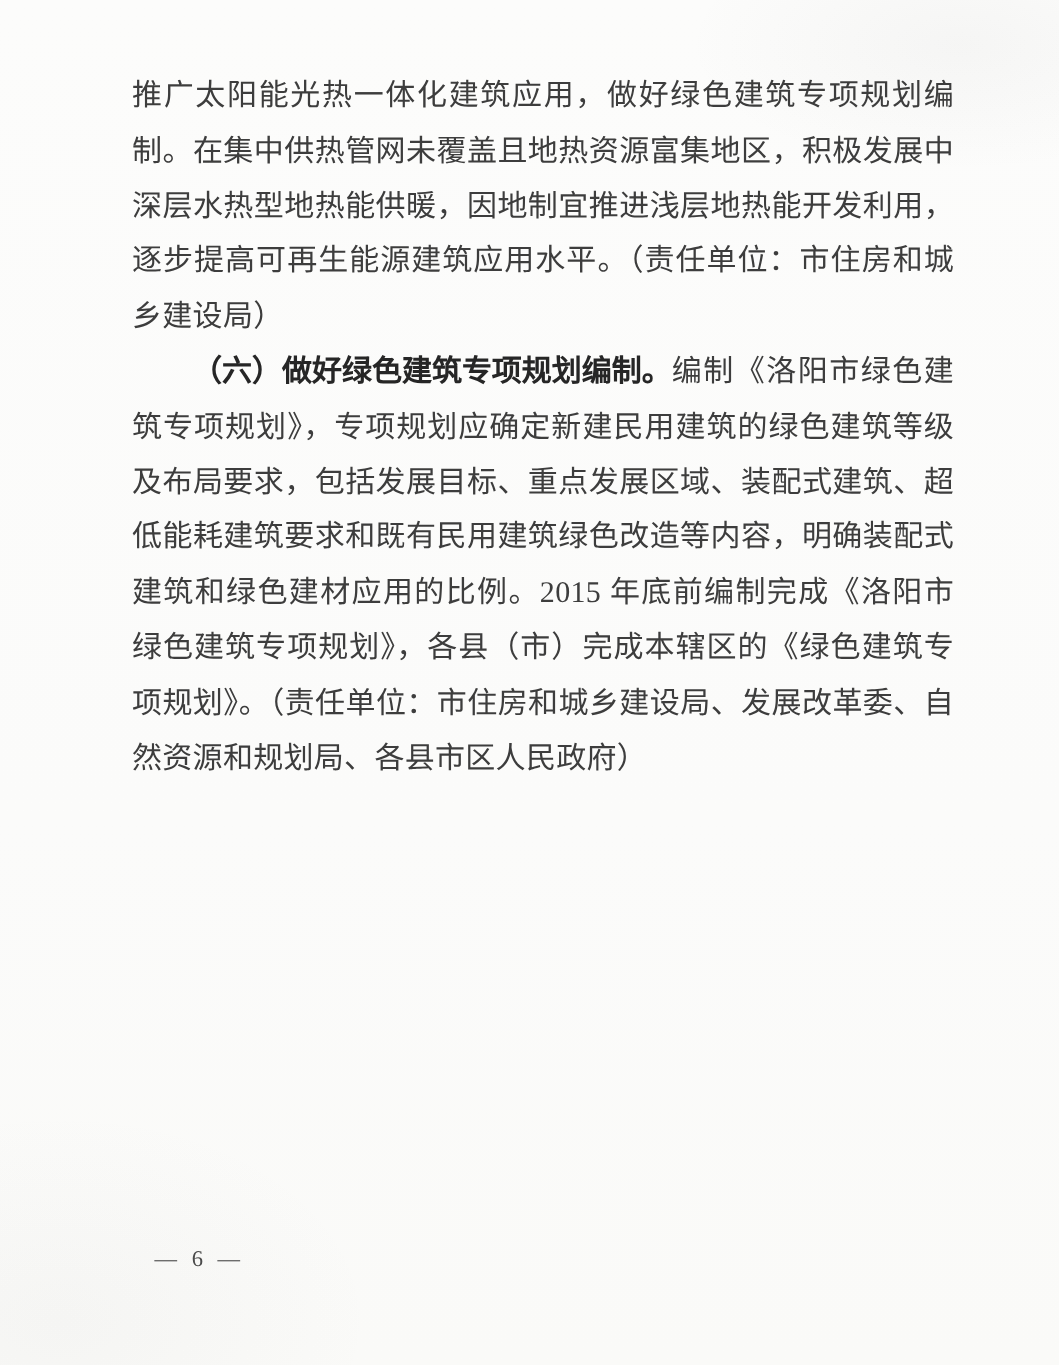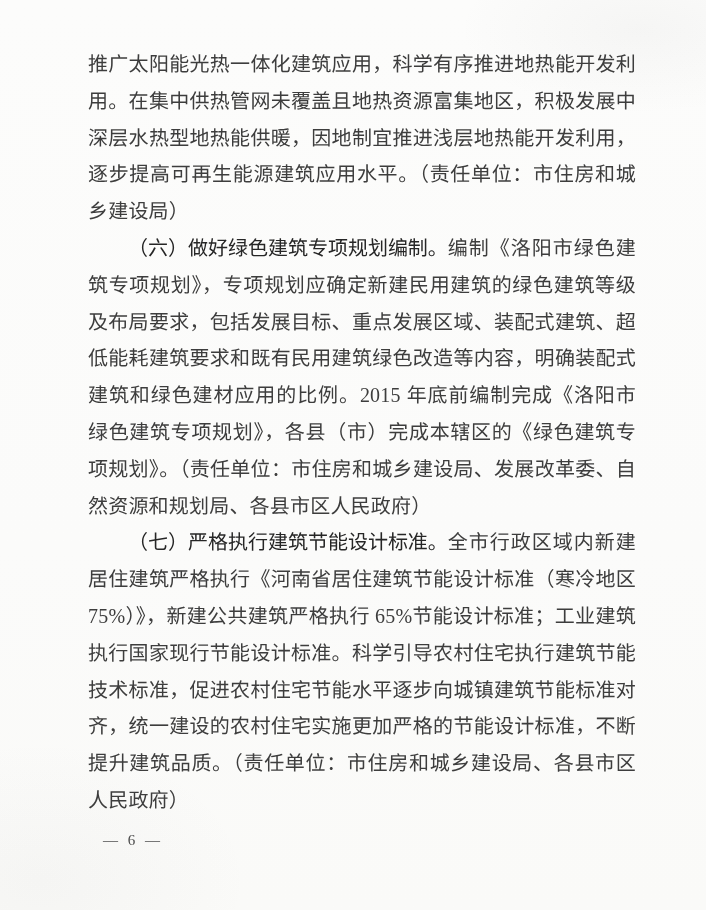--- a/index.html
+++ b/index.html
@@ -35,43 +35,42 @@
   }
   .para {
     margin: 0;
     padding: 0;
     text-indent: 2em;
   }
   .para.continuation {
     text-indent: 0;
   }
   .lead {
-    font-weight: 400;
+    font-weight: 700;
     color: #262626;
     letter-spacing: -0.8px;
   }
   .page-number {
     position: absolute;
     left: 103px;
     top: 832px;
     font-size: 15px;
     color: #4b4b4b;
     letter-spacing: 3px;
     font-family: "Liberation Serif", "DejaVu Serif", serif;
   }
 </style>
 </head>
 <body>
 
 <div class="page">
   <div class="content">
 
-    <p class="para continuation"><span>推广太阳能光热一体化建筑应用，科学有序推进地热能开发利用。在集中供热管网未覆盖且地热资源富集地区，积极发展中深层水热型地热能供暖，因地制宜推进浅层地热能开发利用，逐步提高可再生能源建筑应用水平。（责任单位：市住房和城乡建设局）</span></p>
+    <p class="para continuation"><span>推广太阳能光热一体化建筑应用，做好绿色建筑专项规划编制。在集中供热管网未覆盖且地热资源富集地区，积极发展中深层水热型地热能供暖，因地制宜推进浅层地热能开发利用，逐步提高可再生能源建筑应用水平。（责任单位：市住房和城乡建设局）</span></p>
 
     <p class="para"><span class="lead">（六）做好绿色建筑专项规划编制。</span><span>编制《洛阳市绿色建筑专项规划》，专项规划应确定新建民用建筑的绿色建筑等级及布局要求，包括发展目标、重点发展区域、装配式建筑、超低能耗建筑要求和既有民用建筑绿色改造等内容，明确装配式建筑和绿色建材应用的比例。2015 年底前编制完成《洛阳市绿色建筑专项规划》，各县（市）完成本辖区的《绿色建筑专项规划》。（责任单位：市住房和城乡建设局、发展改革委、自然资源和规划局、各县市区人民政府）</span></p>
 
-    <p class="para"><span class="lead">（七）严格执行建筑节能设计标准。</span><span>全市行政区域内新建居住建筑严格执行《河南省居住建筑节能设计标准（寒冷地区75%）》，新建公共建筑严格执行 65%节能设计标准；工业建筑执行国家现行节能设计标准。科学引导农村住宅执行建筑节能技术标准，促进农村住宅节能水平逐步向城镇建筑节能标准对齐，统一建设的农村住宅实施更加严格的节能设计标准，不断提升建筑品质。（责任单位：市住房和城乡建设局、各县市区人民政府）</span></p>
 
 
   </div>
 
   <div class="page-number">— 6 —</div>
 </div>
 
 </body></html>

